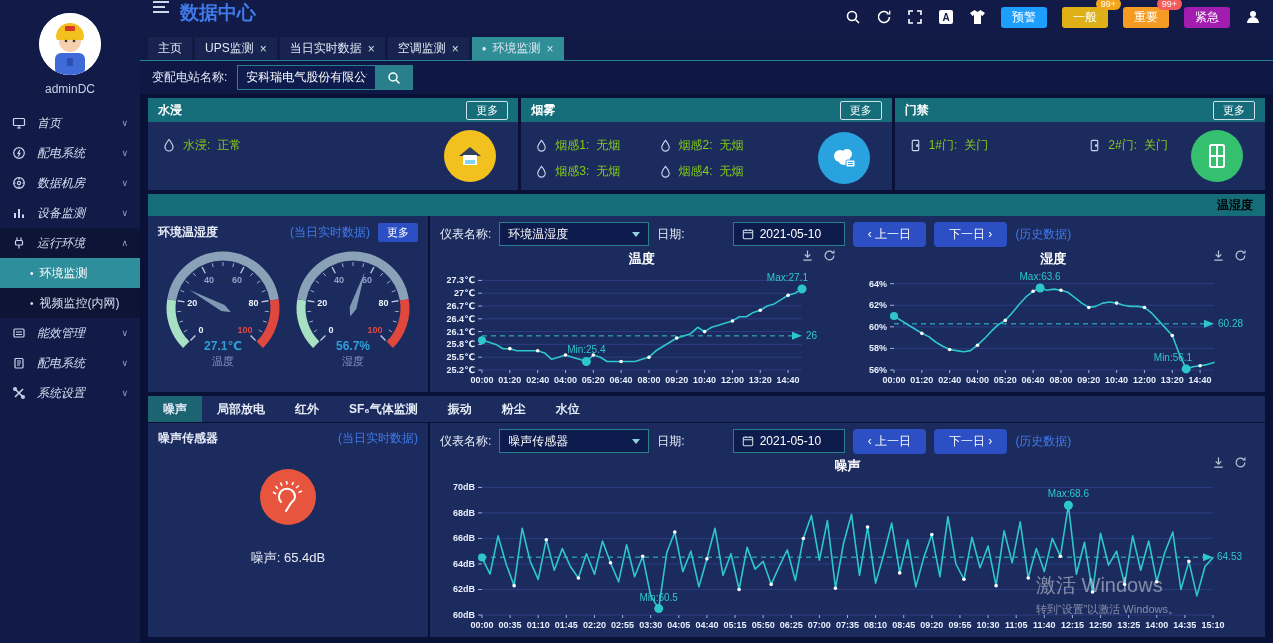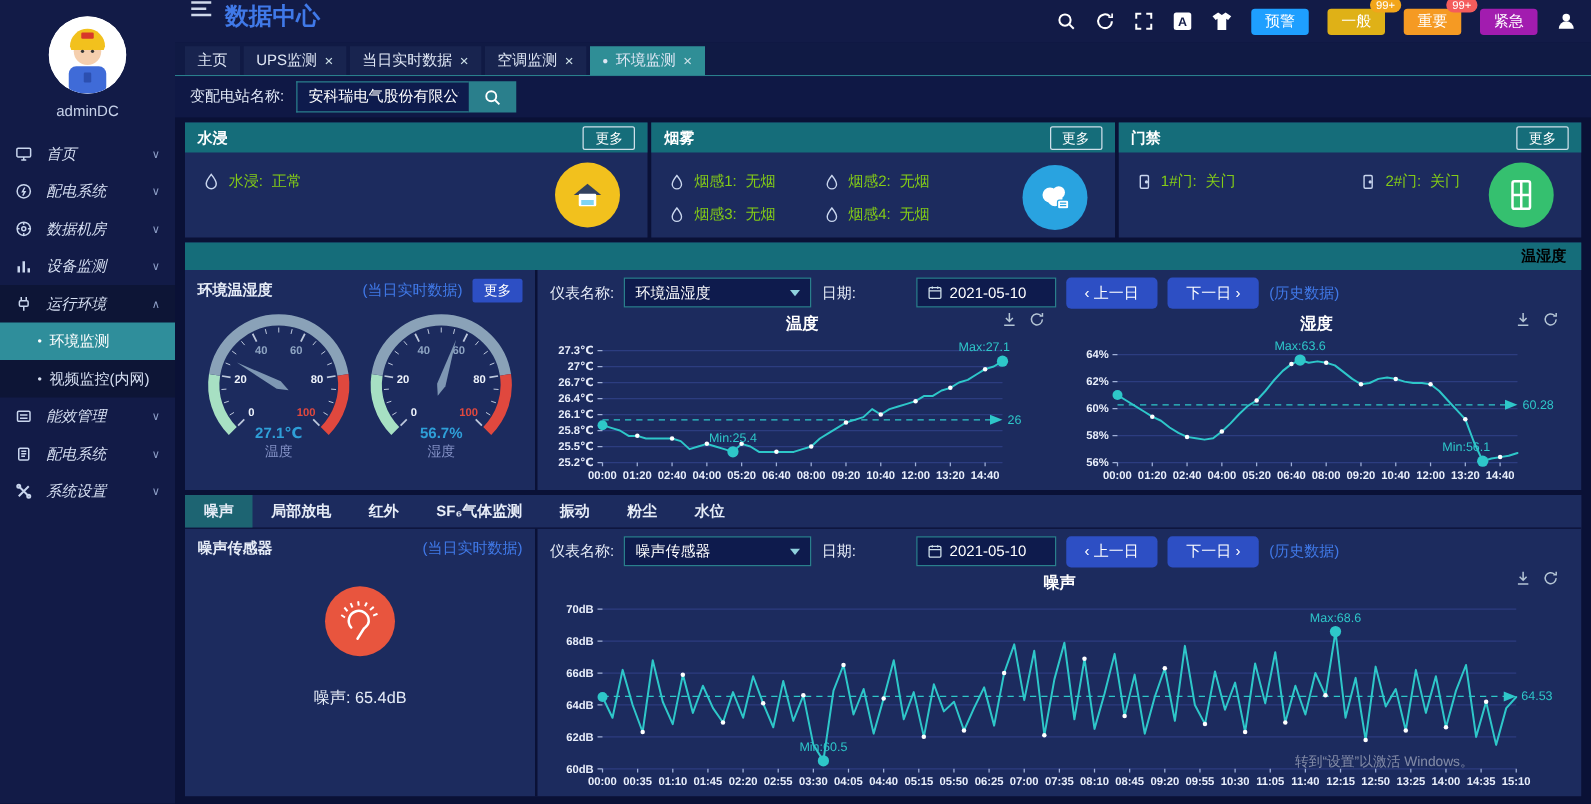--- a/index.html
+++ b/index.html
@@ -832,20 +832,21 @@
                     <circle cx="688.6373626373627" cy="113.3714285714286" r="1.8" fill="#fff"></circle>
                     <circle cx="720.7692307692307" cy="110.81904761904761" r="1.8" fill="#fff"></circle>
                     <circle cx="752.9010989010989" cy="90.39999999999996" r="1.8" fill="#fff"></circle>
                     <circle cx="46" cy="86.57142857142857" r="4" fill="#2ec7c9"></circle>
                     <circle cx="632.4065934065934" cy="34.247619047619125" r="4.5" fill="#2ec7c9"></circle>
                     <text x="632.4065934065934" y="26.247619047619125" text-anchor="middle" fill="#2ec7c9" font-size="10">Max:68.6</text>
                     <circle cx="222.72527472527472" cy="137.6190476190476" r="4.5" fill="#2ec7c9"></circle>
                     <text x="222.72527472527472" y="129.6190476190476" text-anchor="middle" fill="#2ec7c9" font-size="10">Min:60.5</text>
                   </svg></div>
               <div class="watermark">
+                <div class="wm1">激活 Windows</div>
                 <div class="wm2">转到“设置”以激活 Windows。</div>
               </div>
             </div>
           </div>
         </div>
       </section>
 
     </div>
   </div>
 </div>

